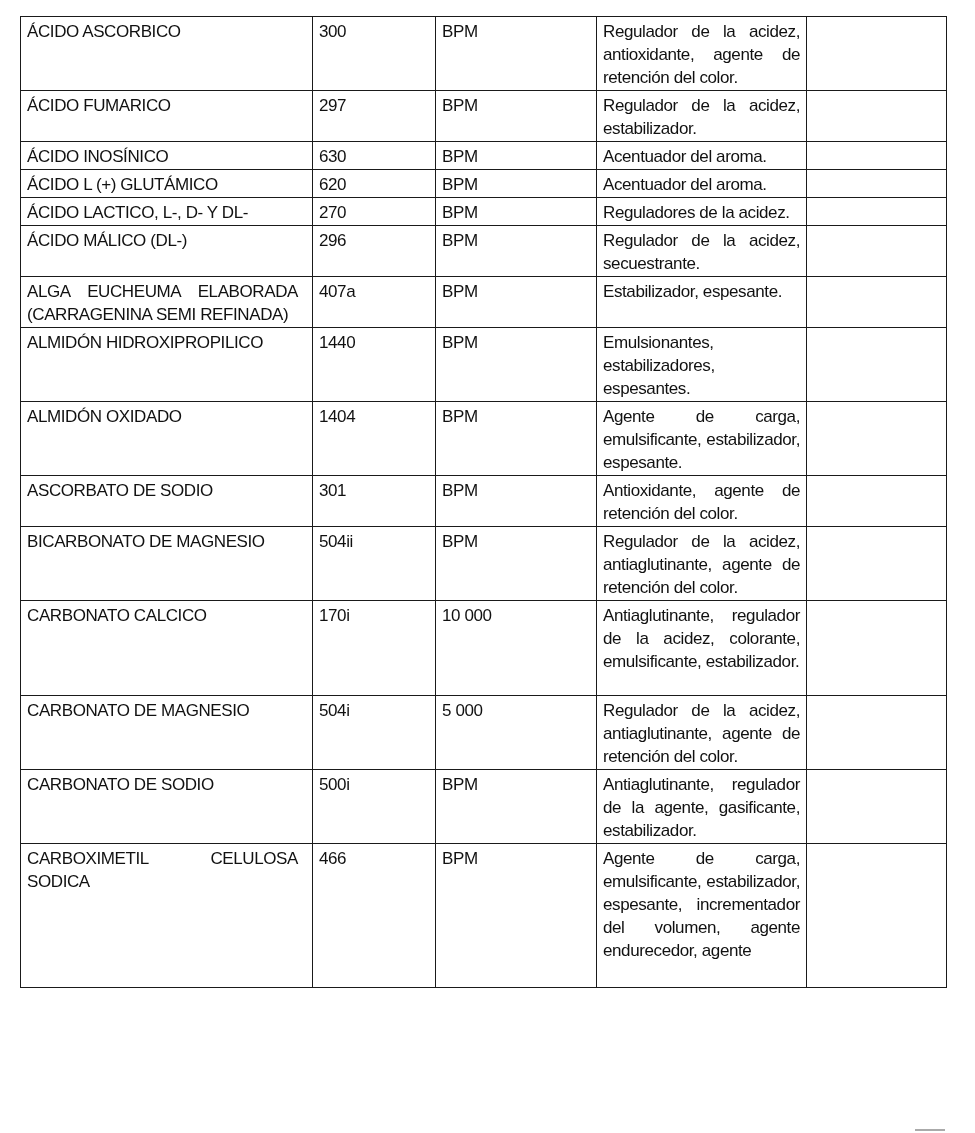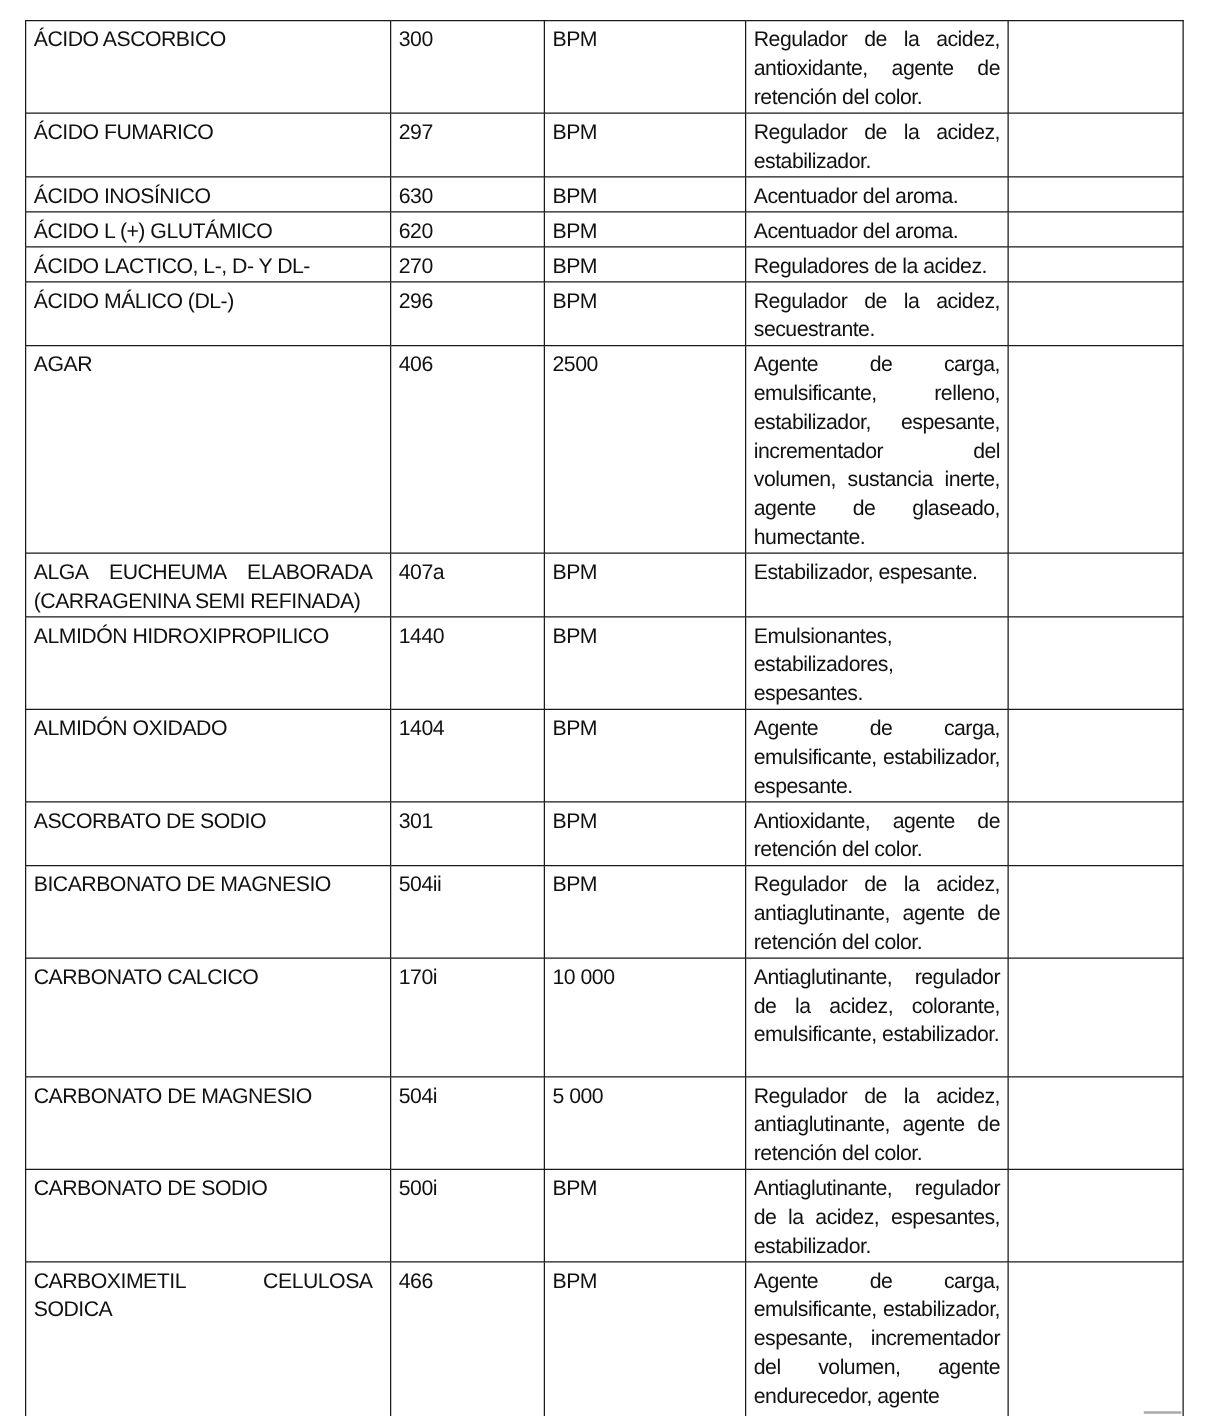--- a/index.html
+++ b/index.html
@@ -109,27 +109,20 @@
         <td class="func">Reguladores de la acidez.</td>
         <td class="obs"></td>
       </tr>
       <tr style="height: 49px;">
         <td class="name">ÁCIDO MÁLICO (DL-)</td>
         <td class="ins">296</td>
         <td class="max">BPM</td>
         <td class="func">Regulador de la acidez, secuestrante.</td>
         <td class="obs"></td>
       </tr>
-      <tr style="height: 163px;">
-        <td class="name">AGAR</td>
-        <td class="ins">406</td>
-        <td class="max">2500</td>
-        <td class="func">Agente de carga, emulsificante, relleno, estabilizador, espesante, incrementador del volumen, sustancia inerte, agente de glaseado, humectante.</td>
-        <td class="obs"></td>
-      </tr>
       <tr style="height: 48px;">
         <td class="name justify">ALGA EUCHEUMA ELABORADA (CARRAGENINA SEMI REFINADA)</td>
         <td class="ins">407a</td>
         <td class="max">BPM</td>
         <td class="func">Estabilizador, espesante.</td>
         <td class="obs"></td>
       </tr>
       <tr style="height: 69px;">
         <td class="name">ALMIDÓN HIDROXIPROPILICO</td>
         <td class="ins">1440</td>
@@ -169,21 +162,21 @@
         <td class="name">CARBONATO DE MAGNESIO</td>
         <td class="ins">504i</td>
         <td class="max">5 000</td>
         <td class="func">Regulador de la acidez, antiaglutinante, agente de retención del color.</td>
         <td class="obs"></td>
       </tr>
       <tr style="height: 71px;">
         <td class="name">CARBONATO DE SODIO</td>
         <td class="ins">500i</td>
         <td class="max">BPM</td>
-        <td class="func">Antiaglutinante, regulador de la acidez, espesantes, estabilizador.</td>
+        <td class="func">Antiaglutinante, regulador de la agente, gasificante, estabilizador.</td>
         <td class="obs"></td>
       </tr>
       <tr style="height: 144px;">
         <td class="name justify">CARBOXIMETIL CELULOSA SODICA</td>
         <td class="ins">466</td>
         <td class="max">BPM</td>
         <td class="func">Agente de carga, emulsificante, estabilizador, espesante, incrementador del volumen, agente endurecedor, agente</td>
         <td class="obs"></td>
       </tr>
     </tbody>

